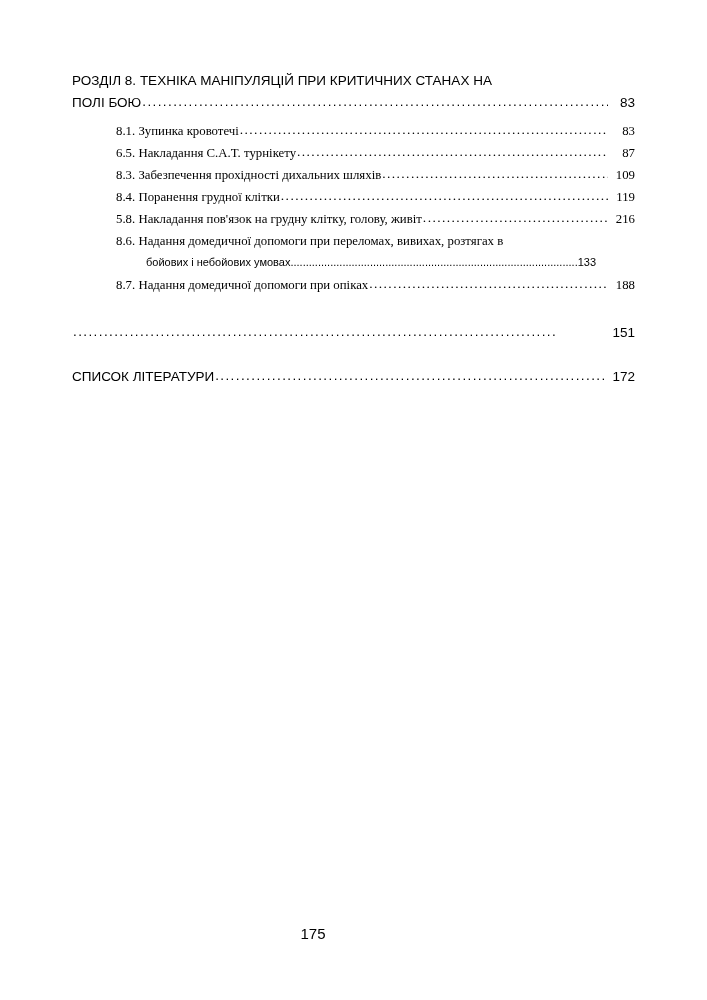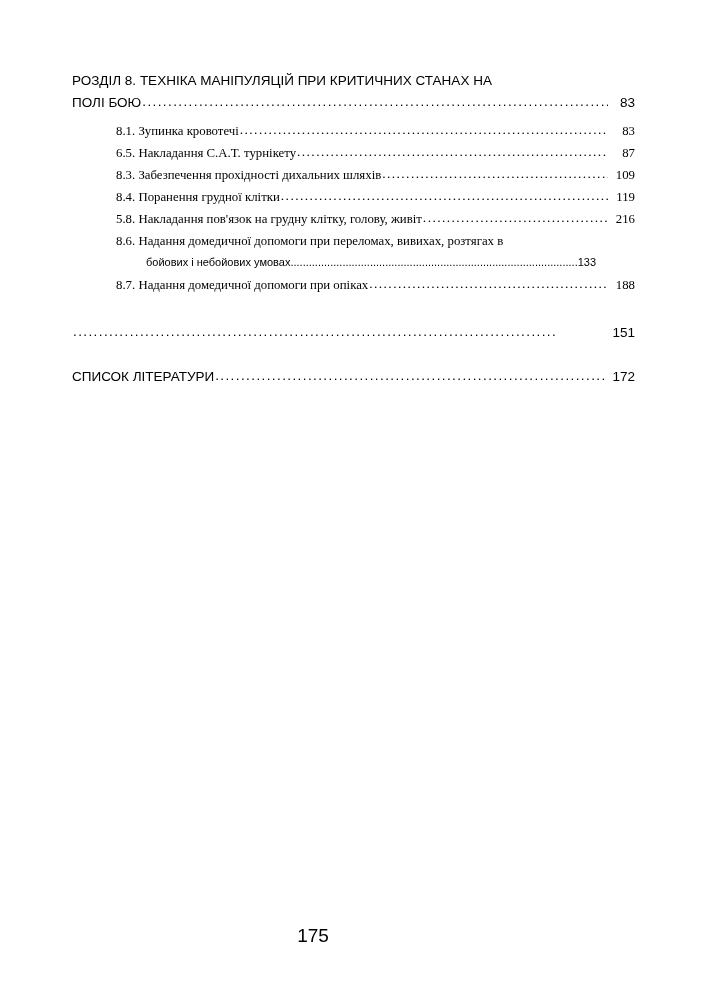--- a/index.html
+++ b/index.html
@@ -96,21 +96,21 @@
   }
   .gap-sm {
     height: 6px;
   }
   .footer {
     position: absolute;
     left: 0;
     top: 925px;
     width: 626px;
     text-align: center;
-    font-size: 19px;
+    font-size: 15px;
   }
 </style>
 </head>
 <body>
 
 <div class="page">
 
   <div class="toc">
 
     <div class="chapter">

